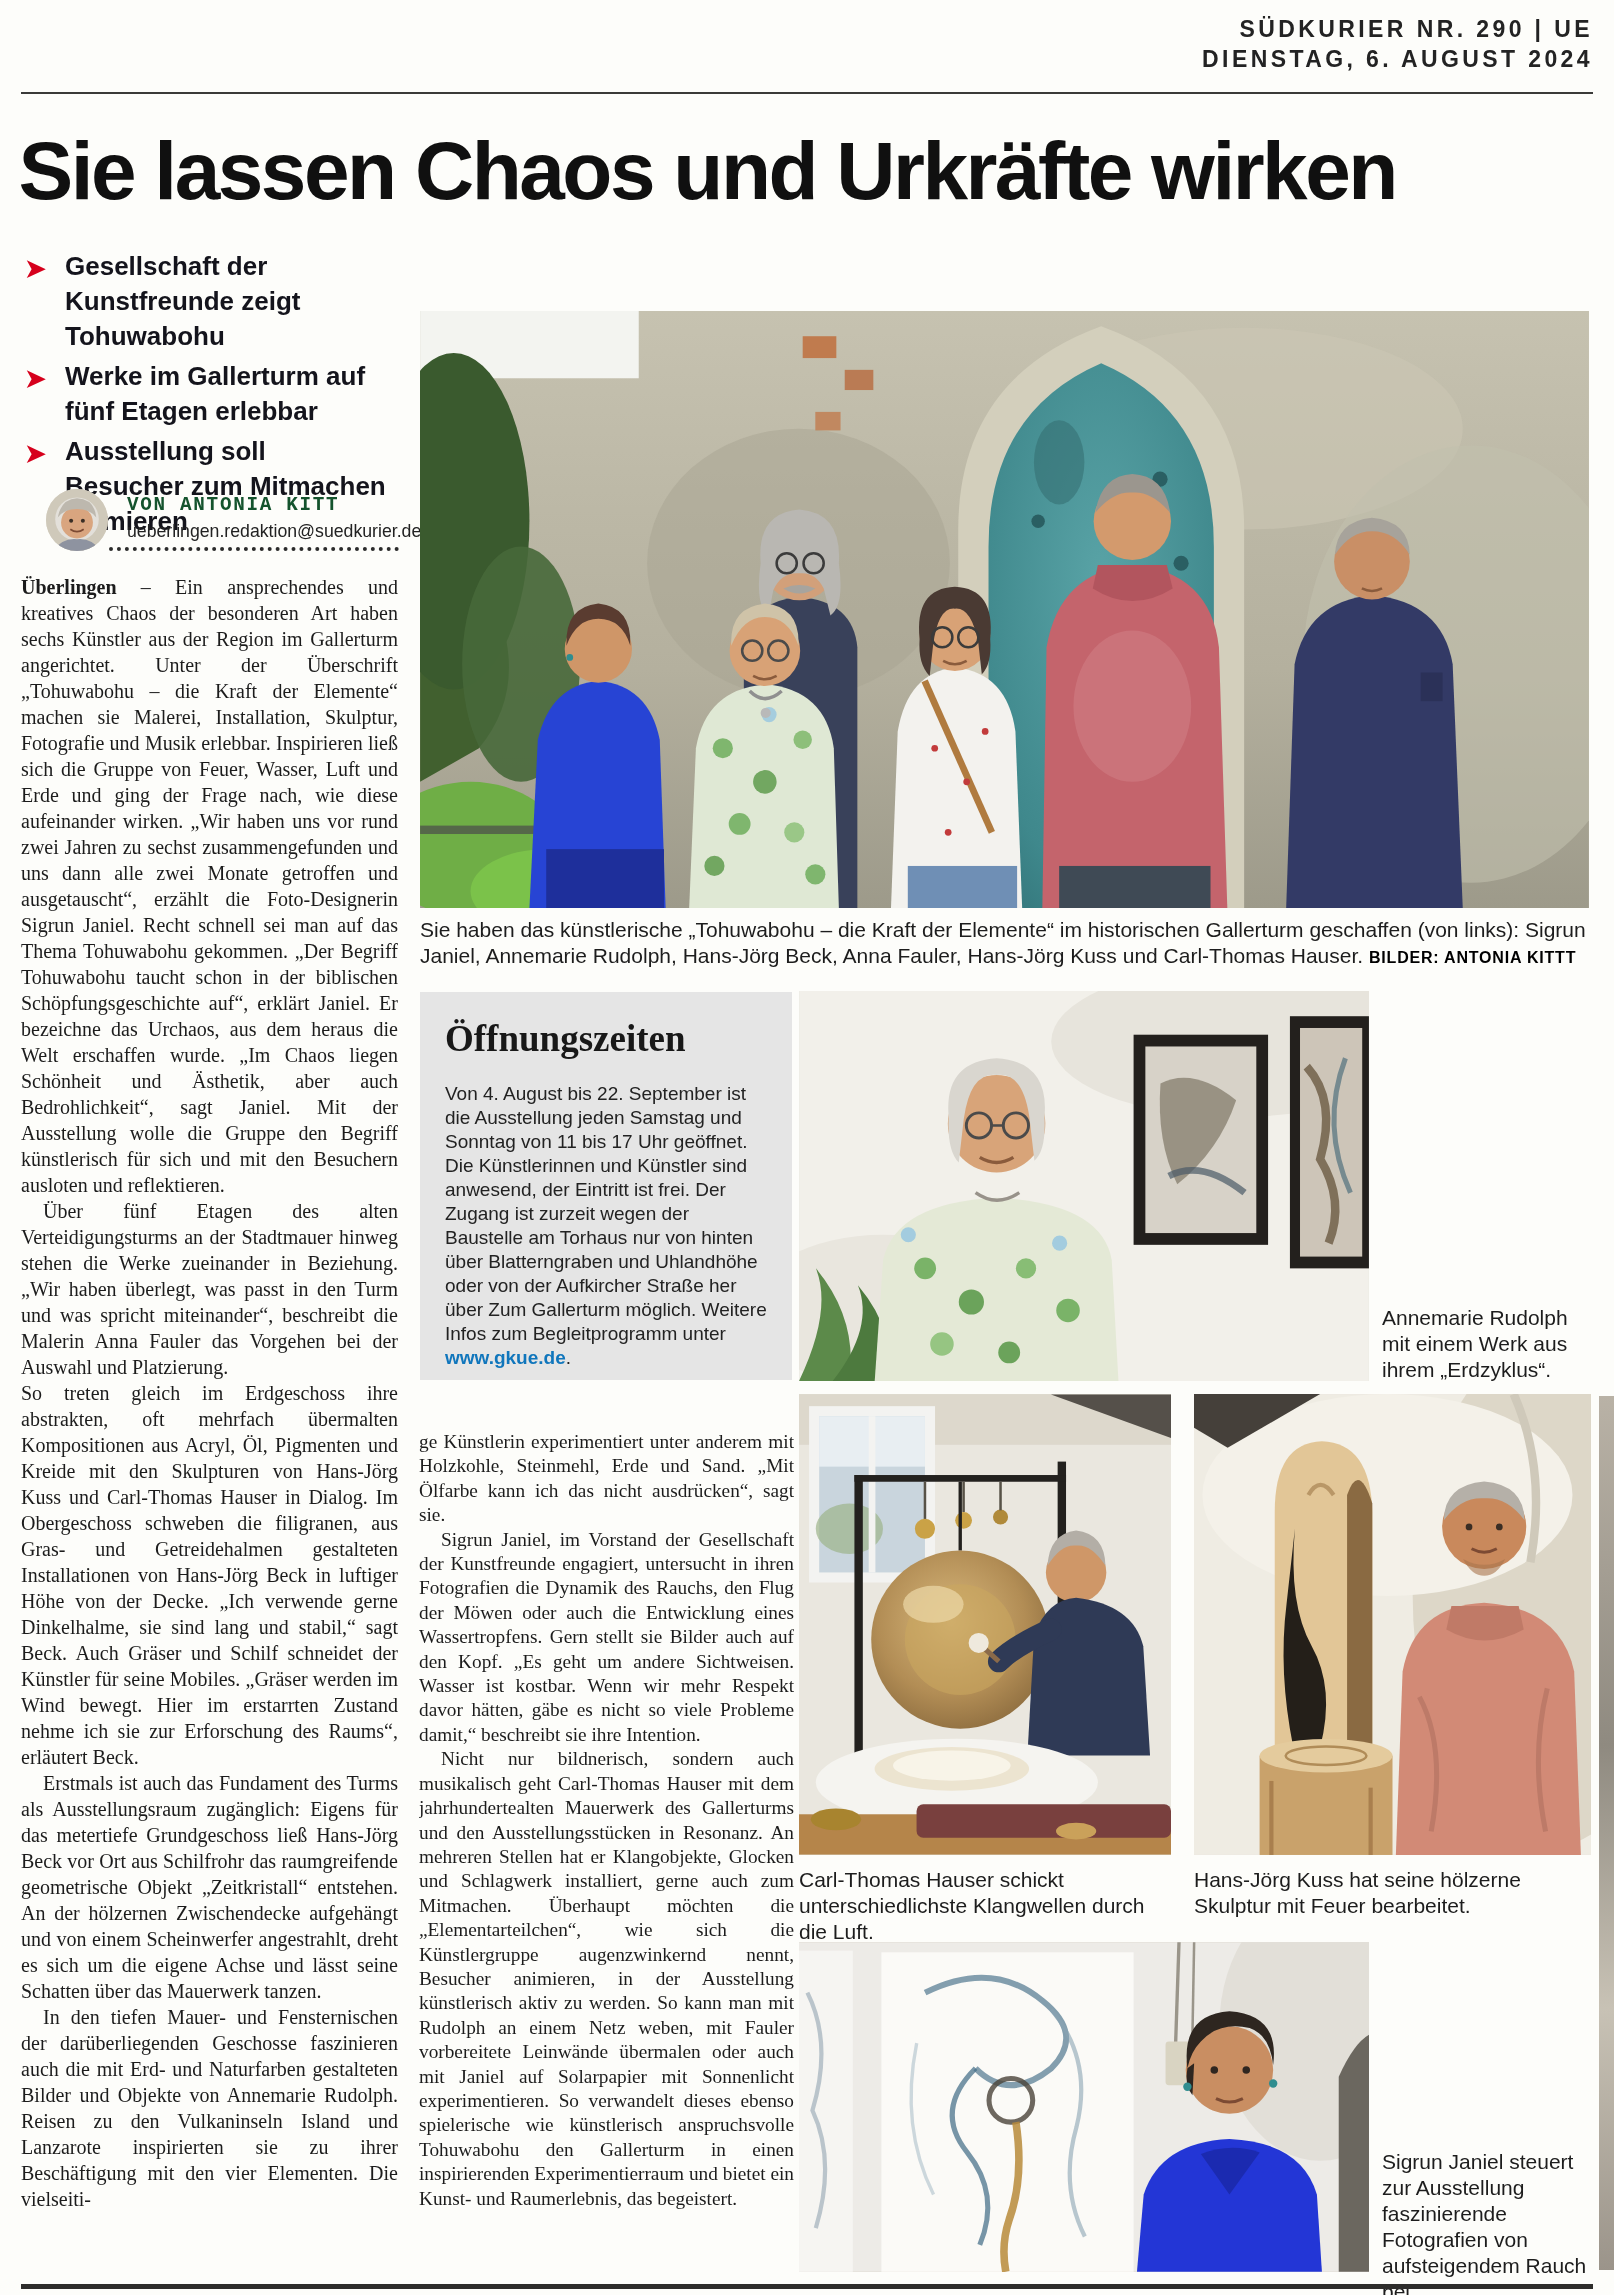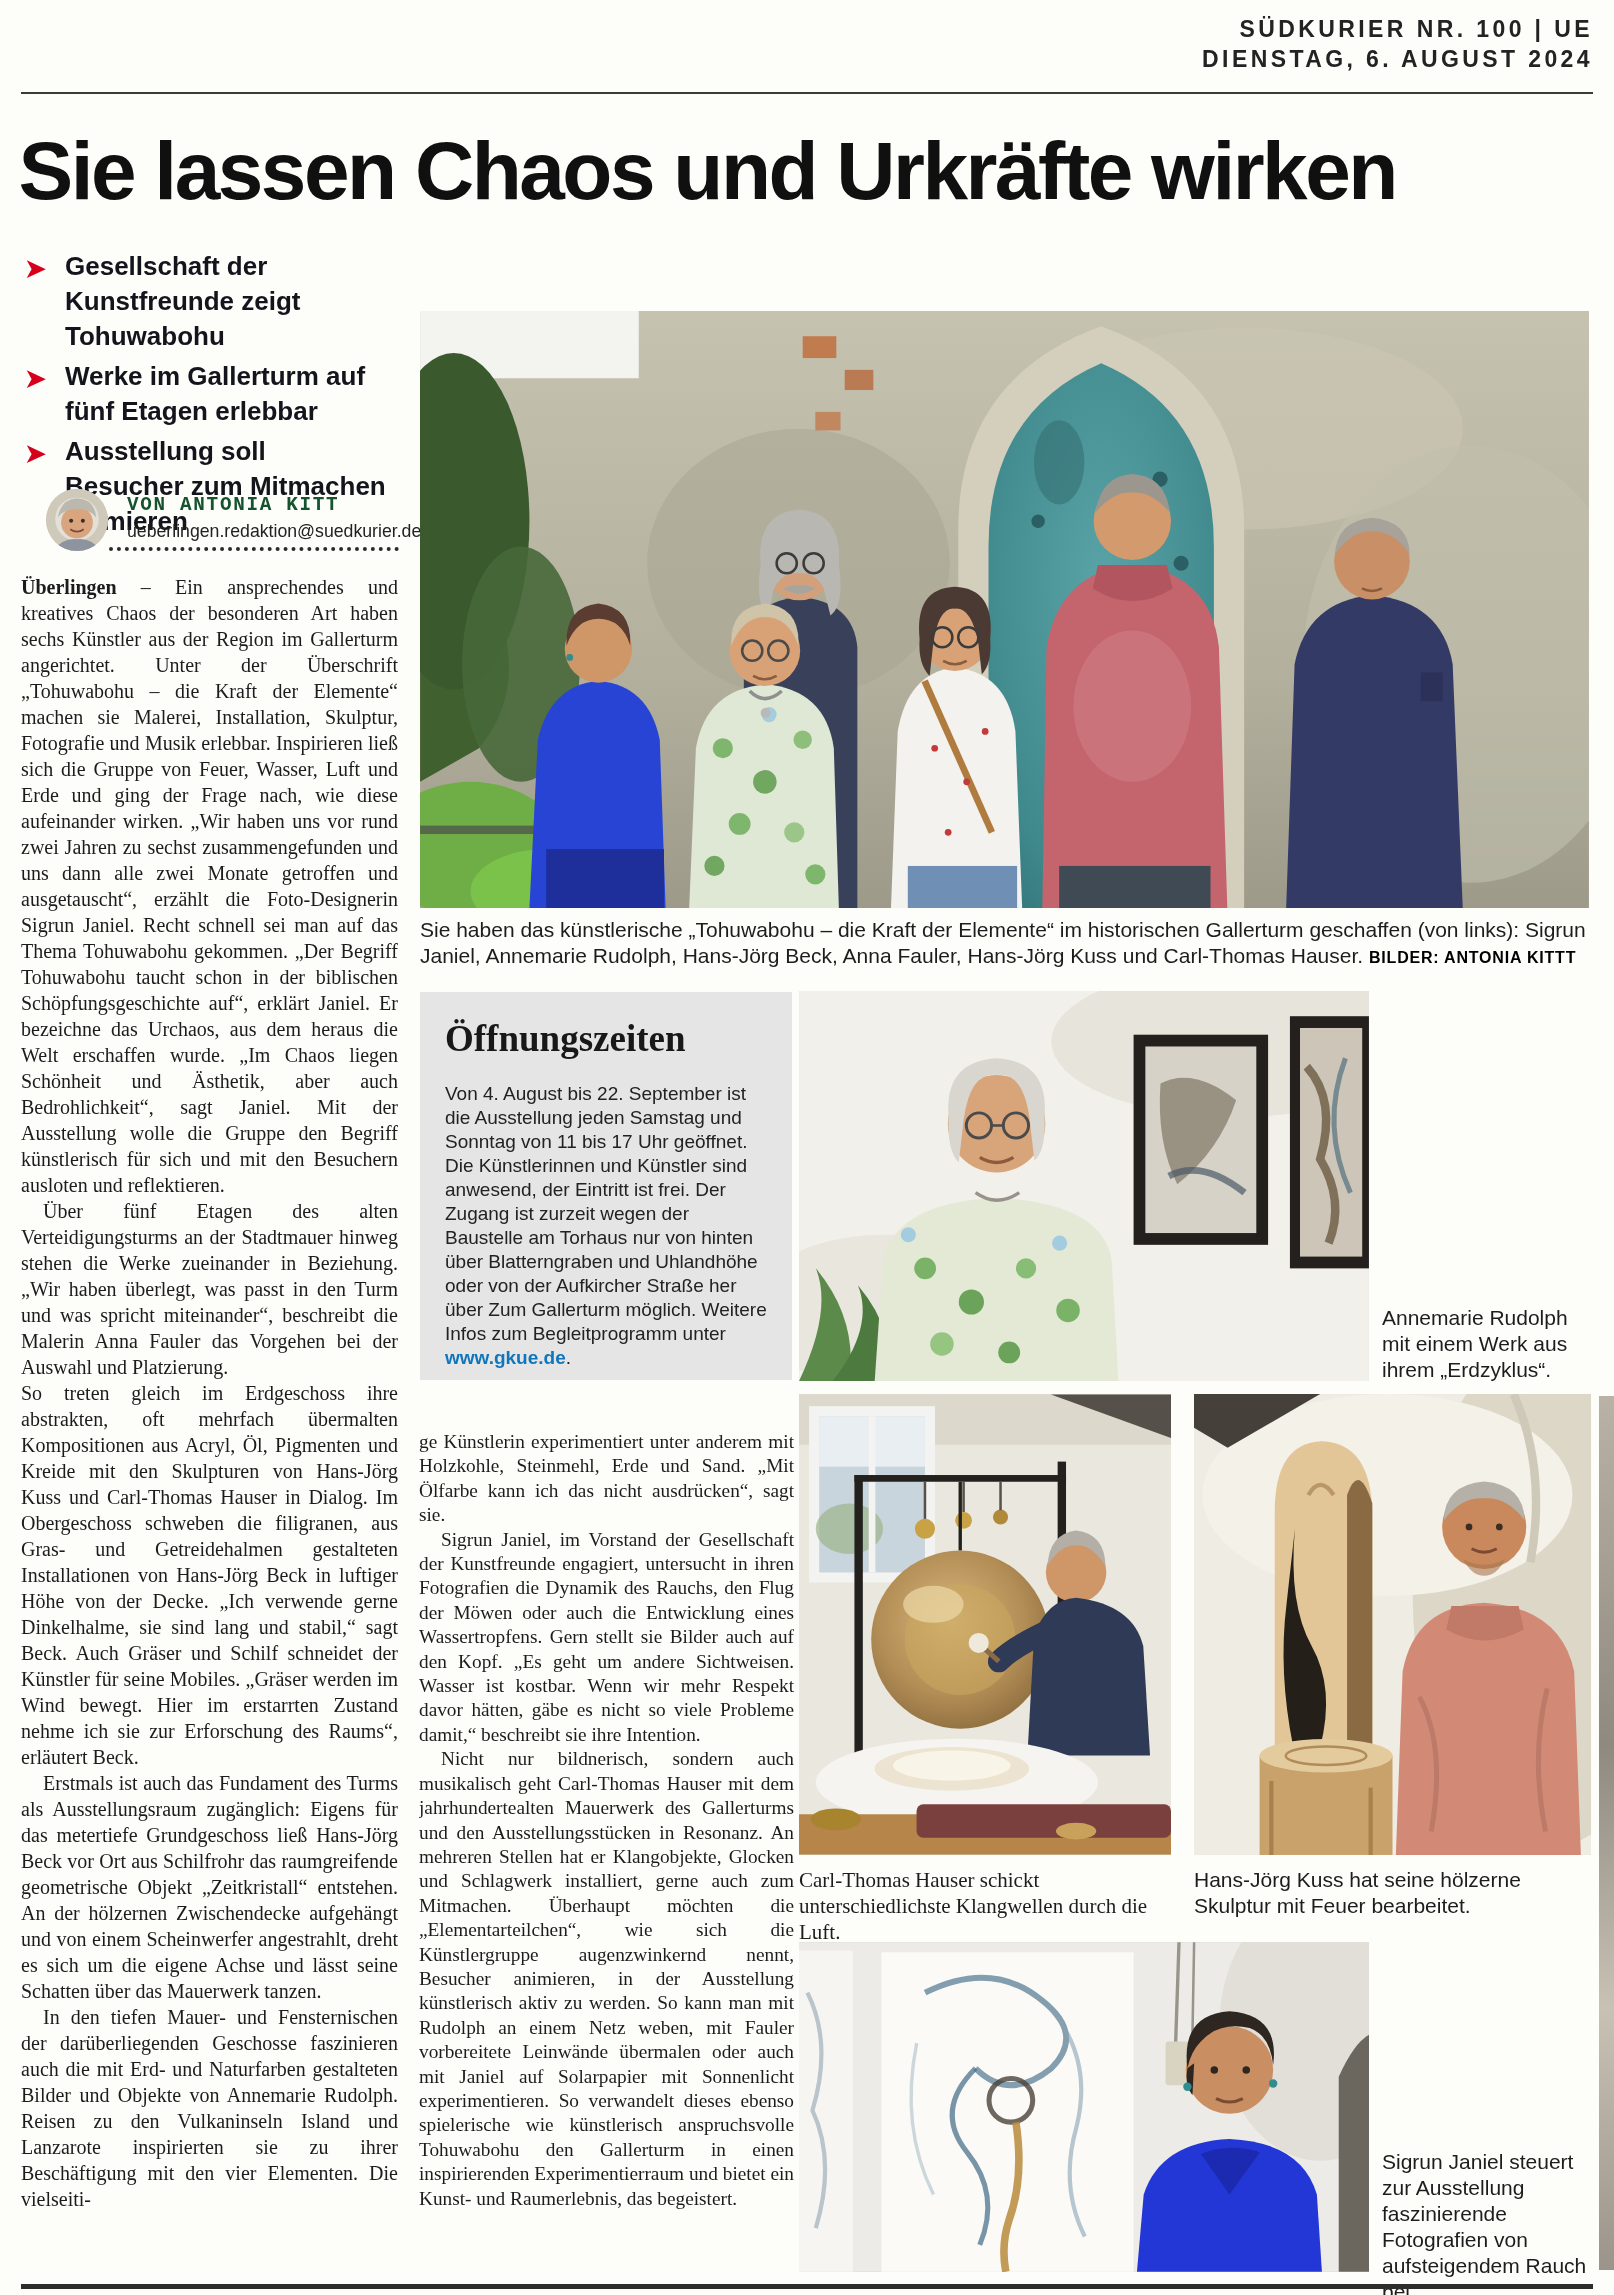--- a/index.html
+++ b/index.html
@@ -38,21 +38,21 @@
   .infobox h2{margin:25px 0 0 25px;font-family:"Liberation Serif",serif;font-weight:bold;font-size:37px;color:#181818;}
   .infobox .bx{margin:22px 25px 0 25px;font-size:19px;line-height:24px;color:#222;}
   .infobox a{color:#1076bc;font-weight:bold;text-decoration:none;}
   .botrule{left:21px;top:2284px;width:1572px;height:5px;background:#2e2d2b;}
   .sliver{left:1599px;top:1396px;width:15px;height:874px;background:linear-gradient(180deg,#b9b2a6,#8f8a80 40%,#c8c2b5 70%,#9b948a);}
 </style>
 </head>
 <body>
 
 <div class="abs masthead">
-  <div>SÜDKURIER NR. 100 | UE</div>
+  <div>SÜDKURIER NR. 290 | UE</div>
   <div>DIENSTAG, 6. AUGUST 2024</div>
 </div>
 <div class="abs toprule"></div>
 
 <h1 class="abs headline" style="margin:0">Sie lassen Chaos und Urkräfte wirken</h1>
 
 <div class="abs bullets">
   <div class="bullet">
     <span class="arr">➤</span>
     <span>Gesellschaft der Kunstfreunde zeigt Tohuwabohu</span>
@@ -307,21 +307,21 @@
     <ellipse cx="188" cy="462" rx="168" ry="52" fill="#f5f4f0"></ellipse>
     <ellipse cx="182" cy="446" rx="92" ry="26" fill="#ece4d0"></ellipse>
     <ellipse cx="182" cy="442" rx="70" ry="18" fill="#f8f4e8"></ellipse>
 
     <rect x="0" y="500" width="443" height="48" fill="#b5854a"></rect>
     <rect x="140" y="488" width="303" height="40" rx="8" fill="#79403e"></rect>
     <ellipse cx="44" cy="506" rx="30" ry="13" fill="#a8842f"></ellipse>
     <ellipse cx="330" cy="520" rx="24" ry="10" fill="#caa15a"></ellipse>
   </svg>
 </div>
-<div class="abs caption" style="left:799px;top:1867px;width:375px;font-family:Liberation Serif, serif;">Carl-Thomas Hauser schickt unterschiedlichste Klangwellen durch die Luft.</div>
+<div class="abs caption" style="left:799px;top:1867px;width:375px;">Carl-Thomas Hauser schickt unterschiedlichste Klangwellen durch die Luft.</div>
 
 <div class="abs photo" style="left:1194px;top:1394px;width:397px;height:461px;">
   <svg width="397" height="461" viewBox="0 0 472 548">
     <rect width="472" height="548" fill="#efece3"></rect>
     <ellipse cx="420" cy="240" rx="160" ry="300" fill="#ddd7c8"></ellipse>
     <ellipse cx="230" cy="120" rx="220" ry="120" fill="#f4f1e9"></ellipse>
     <path d="M0 0 L150 0 L40 64 L0 40 Z" fill="#45403a"></path>
     <path d="M380 0 Q420 90 400 200" stroke="#cfc9ba" stroke-width="10" fill="none"></path>
 
     <path d="M96 430 L96 140 Q96 58 152 56 Q210 58 212 140 L212 430 Z" fill="#e2c697"></path>

